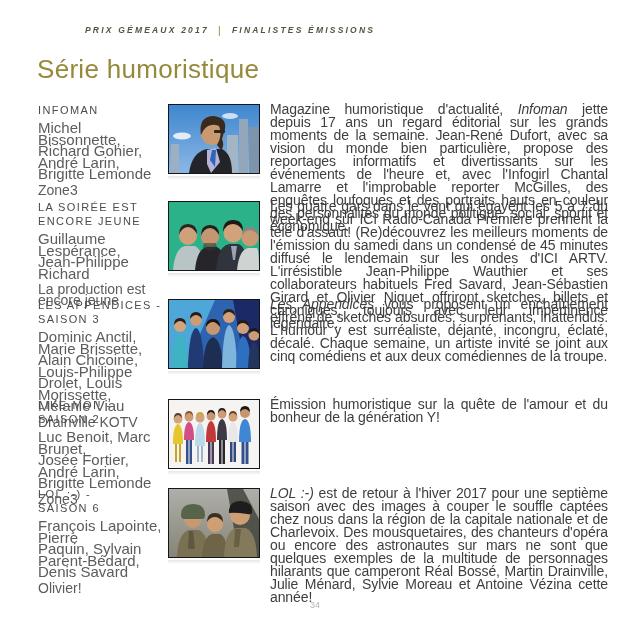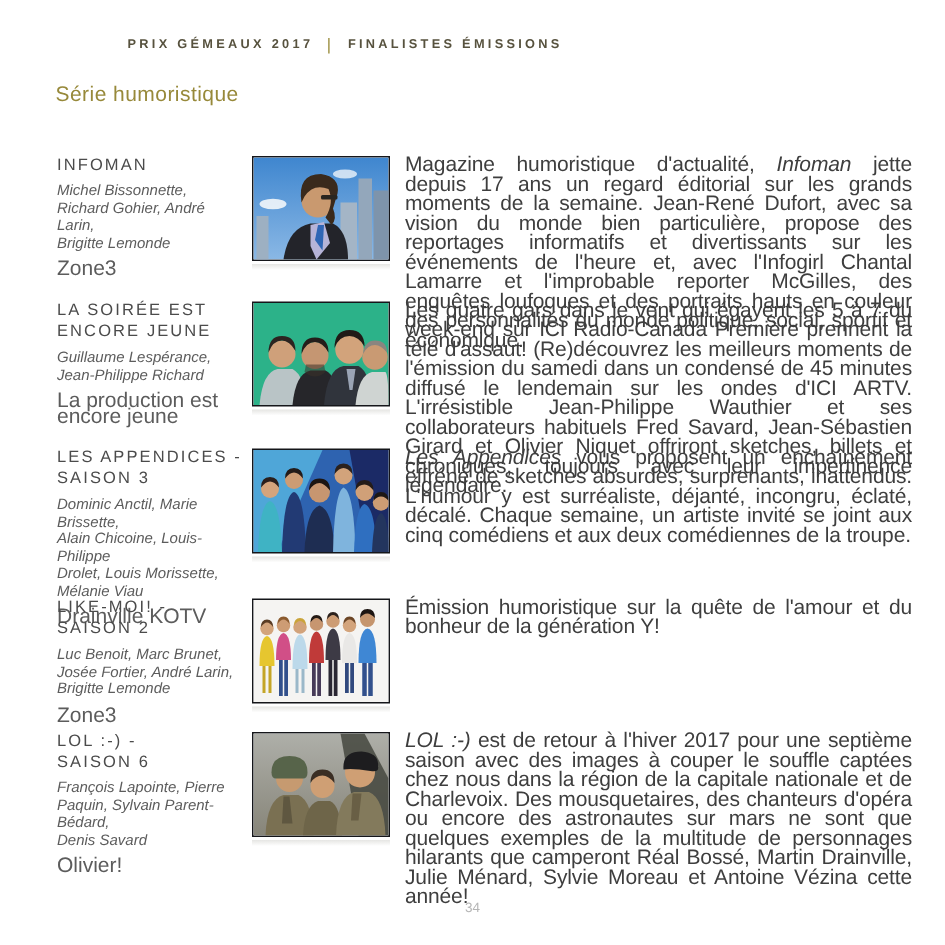--- a/index.html
+++ b/index.html
@@ -1,30 +1,30 @@
 <!DOCTYPE html>
 <html lang="fr"><head>
 <meta charset="utf-8">
 <style>
   html,body{margin:0;padding:0;background:#ffffff;}
   body{width:630px;height:630px;font-family:"Liberation Sans",sans-serif;color:#3f3f3f;position:relative;overflow:hidden;}
   .page{position:relative;width:630px;height:630px;background:#fff;}
 
-  .header{position:absolute;top:23px;left:85px;display:flex;align-items:center;
-          font-size:8.5px;font-weight:bold;letter-spacing:2.2px;color:#57523e;white-space:nowrap;}
+  .header{position:absolute;top:23px;left:85px;display:flex;align-items:flex-end;
+          font-size:8.5px;font-weight:bold;letter-spacing:2.2px;color:#57523e;white-space:nowrap;font-style:italic;}
   .header .divider{color:#9a8d3d;font-weight:normal;padding:0 9px;font-size:11px;position:relative;top:1px;}
 
-  .section-title{position:absolute;top:54px;left:37px;margin:0;font-size:14px;font-weight:400;
+  .section-title{position:absolute;top:54px;left:37px;margin:0;font-size:26px;font-weight:400;
                  letter-spacing:.3px;color:#97893a;}
 
   .entry{position:absolute;left:38px;width:570px;}
   .col-info{position:absolute;left:0;top:0;width:126px;}
   .entry-title{margin:0;font-size:11px;font-weight:400;letter-spacing:1.4px;color:#4b4b4b;
                line-height:14px;white-space:pre-line;}
-  .entry-names{margin:5px 0 0 0;font-size:10px;line-height:11.5px;color:#5c5c5c;white-space:pre-line;font-style:italic;}
+  .entry-names{margin:5px 0 0 0;font-size:15px;line-height:11.5px;color:#5c5c5c;white-space:pre-line;}
   .entry-producer{margin:5px 0 0 0;font-size:14px;line-height:11px;color:#5c5c5c;}
 
   .col-thumb{position:absolute;left:130px;top:1px;width:90px;margin:0;}
   .thumb-frame{width:90px;height:68px;border:1px solid #15161a;display:block;box-sizing:content-box;}
   .thumb-frame svg{display:block;}
   .thumb-shadow{height:4px;margin-top:2px;width:92px;
                 background:linear-gradient(to bottom,#d8d8d4,rgba(255,255,255,0));opacity:.65;}
 
   .col-desc{position:absolute;left:232px;top:0;width:338px;margin:0;font-size:14px;line-height:13px;
             color:#3e3e3e;text-align:justify;letter-spacing:-0.1px;}

